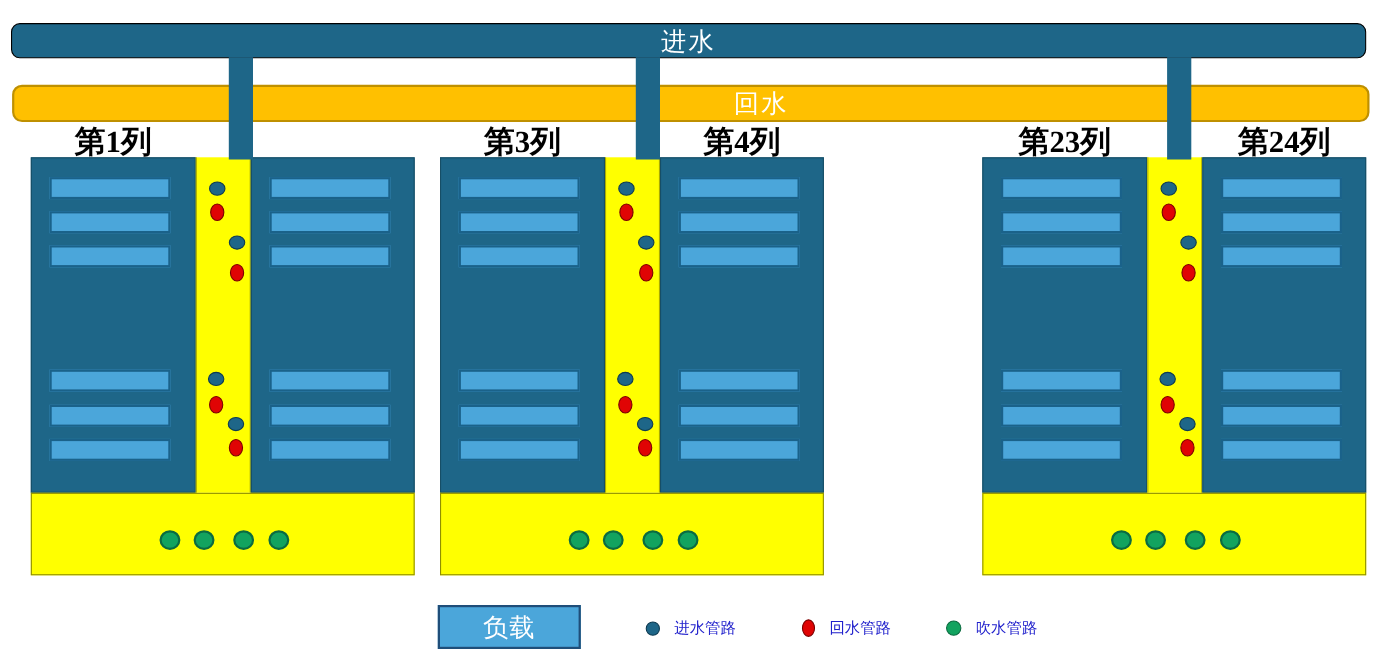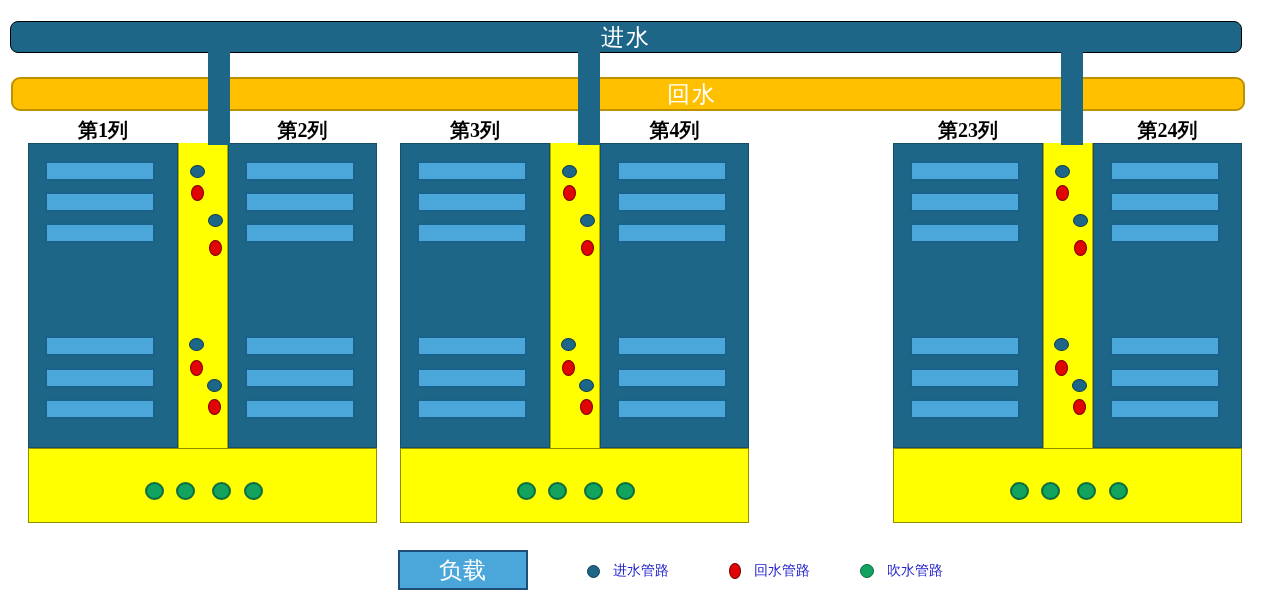--- a/index.html
+++ b/index.html
@@ -16,21 +16,21 @@
   .return-bar span{position:absolute;left:679px;top:50%;transform:translate(-50%,-50%);
     color:#ffffff;font-size:23px;letter-spacing:2px;white-space:nowrap;}
   
   .connector{position:absolute;top:52px;width:22px;height:93px;background:#1E6688;z-index:4;}
   .c1{left:208px}.c2{left:578px}.c3{left:1061px}
 
   
   .group{position:absolute;top:118px;width:349px;height:412px;}
   .grp1{left:28px}.grp2{left:400px}.grp3{left:893px}
   .col-label{position:absolute;top:0;height:24px;line-height:24px;text-align:center;
-    font-weight:bold;font-size:20px;color:#000000;}
+    font-weight:bold;font-size:28px;color:#000000;}
   .col-label.left{left:0;width:150px}.col-label.right{left:200px;width:149px}
 
   .rack{position:absolute;top:25px;height:305px;background:#1E6688;border:1px solid #164E66;box-sizing:border-box;}
   .rack.left{left:0;width:150px}.rack.right{left:200px;width:149px}
   .unit{position:absolute;left:16px;width:110px;height:20px;background:#4BA6DA;
     border:2px solid #1A628A;box-sizing:border-box;}
   .unit:nth-child(1){top:17px}.unit:nth-child(2){top:48px}.unit:nth-child(3){top:79px}
   .unit:nth-child(4){top:192px}.unit:nth-child(5){top:224px}.unit:nth-child(6){top:255px}
 
   .channel{position:absolute;left:150px;top:25px;width:50px;height:305px;background:#FFFF00;
@@ -73,21 +73,20 @@
   <div class="return-bar">
     <span>回水</span>
   </div>
 
   <div class="connector c1"></div>
   <div class="connector c2"></div>
   <div class="connector c3"></div>
 
   <div class="group grp1">
     <div class="col-label left">第1列</div>
-    <div class="col-label right">第2列</div>
     <div class="rack left">
       <div class="unit"></div>
         <div class="unit"></div>
         <div class="unit"></div>
       <div class="unit"></div>
         <div class="unit"></div>
         <div class="unit"></div>
     </div>
     <div class="channel">
       <div class="dot inlet p1"></div>

